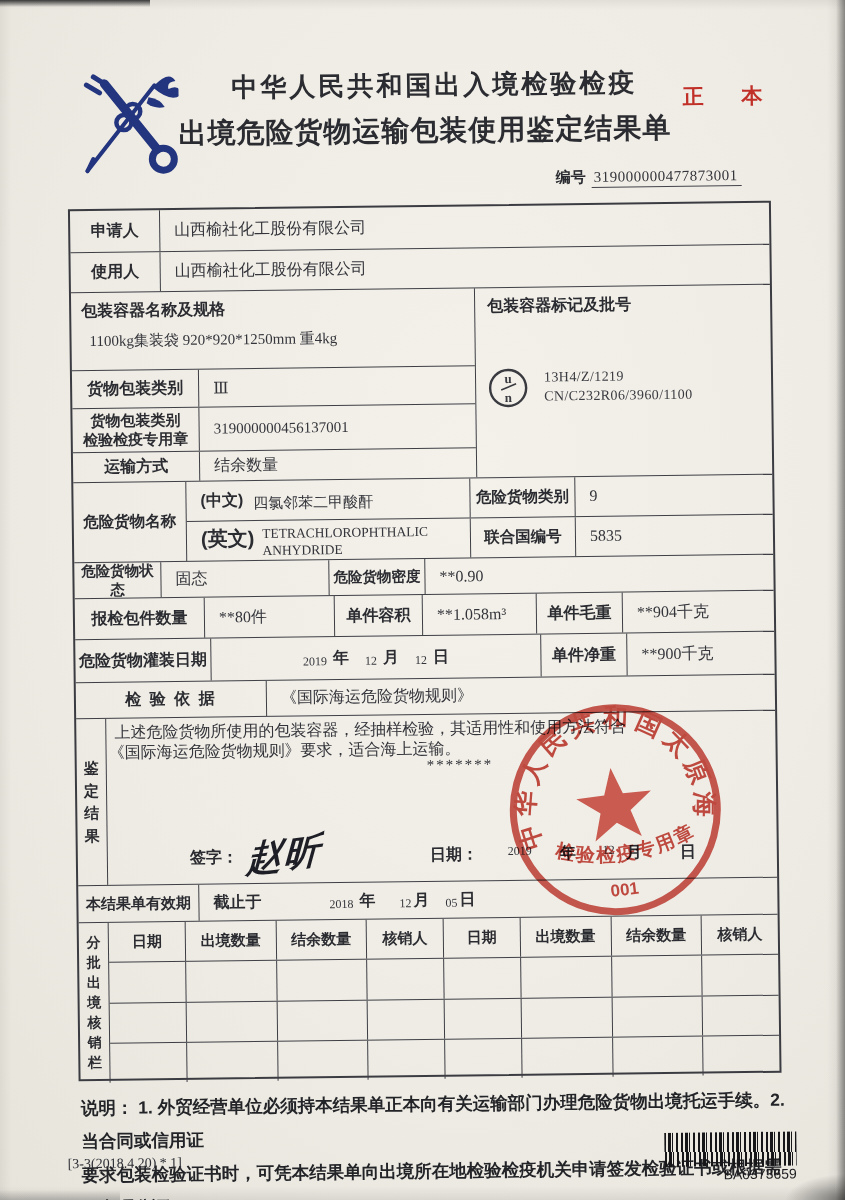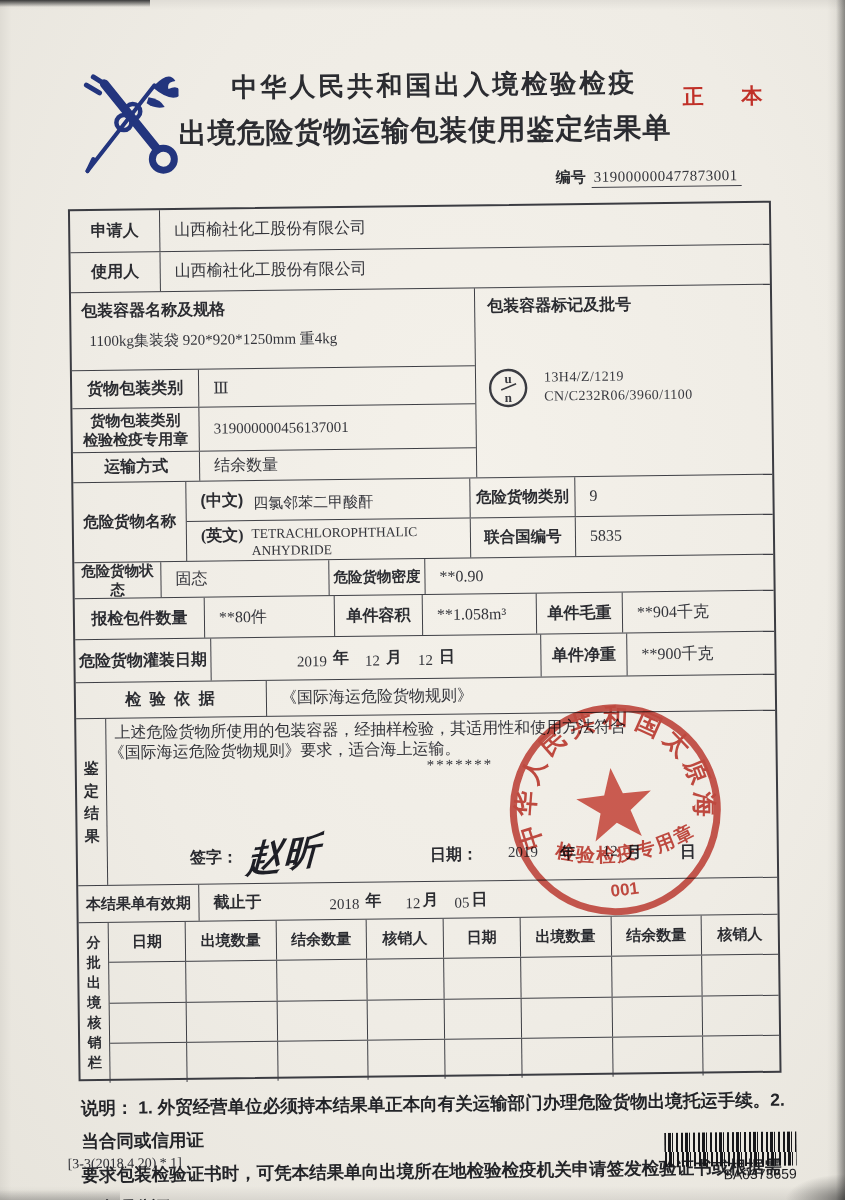--- a/index.html
+++ b/index.html
@@ -53,21 +53,21 @@
   .bw1{flex:1.0 1 0;} .bw2{flex:1.18 1 0;}
   
   .concl{position:relative;flex:1 1 auto;display:block;font-size:16px;}
   .cl1{position:absolute;left:8px;top:4px;width:640px;}
   .cl2{position:absolute;left:2px;top:24px;width:640px;}
   .cstars{position:absolute;left:320px;top:42px;letter-spacing:2px;font-size:15px;}
   .signrow{position:absolute;left:0;top:126px;width:100%;height:40px;}
   .sig{position:absolute;left:138px;top:-12px;font-size:36px;font-style:italic;font-weight:700;
        transform:rotate(-7deg) skewX(-10deg);color:#1e1f26;letter-spacing:2px;}
   .datebits span{display:inline-block;}
-  .numlow{position:relative;top:3px;font-size:15px;}
+  .numlow{position:relative;top:3px;font-size:12px;}
   
   #stampwrap{position:absolute;left:498px;top:698px;width:228px;height:228px;
              transform:rotate(-6deg);mix-blend-mode:multiply;opacity:0.9;}
   
   .note{position:absolute;left:74px;top:1088px;width:712px;font-size:17.5px;line-height:1.9;
         font-family:"Liberation Sans","DejaVu Sans",sans-serif;font-weight:600;color:#232428;}
   .formcode{position:absolute;left:60px;top:1152px;font-size:14px;color:#2e2f35;}
   .barcode{position:absolute;left:657px;top:1136px;width:132px;height:34px;
      background:repeating-linear-gradient(90deg,#17171a 0 2px,transparent 2px 4px,#17171a 4px 7px,
         transparent 7px 8px,#17171a 8px 9px,transparent 9px 12px,#17171a 12px 14px,transparent 14px 17px);}
@@ -164,21 +164,21 @@
         <div class="r" style="height:40px;flex:1 1 0;">
           <div class="c pad" style="flex:0 0 284px;gap:10px;">
             <span class="lab" style="font-size:16px;">(中文)</span>
             <span class="val" style="font-size:15px;position:relative;top:3px;">四氯邻苯二甲酸酐</span>
           </div>
           <div class="c cc lab" style="flex:0 0 105px;font-size:15.5px;">危险货物类别</div>
           <div class="c last pad val v16">9</div>
         </div>
         <div class="r" style="height:40px;flex:1 1 0;border-bottom:none;">
           <div class="c pad" style="flex:0 0 284px;gap:8px;align-items:flex-start;padding-top:4px;">
-            <span class="lab" style="font-size:16px;flex:0 0 auto;font-family:Liberation Serif, serif;">(英文)</span>
+            <span class="lab" style="font-size:20px;flex:0 0 auto;">(英文)</span>
             <span class="val" style="font-size:13.5px;line-height:1.3;">TETRACHLOROPHTHALIC ANHYDRIDE</span>
           </div>
           <div class="c cc lab" style="flex:0 0 105px;font-size:15.5px;">联合国编号</div>
           <div class="c last pad val v16">5835</div>
         </div>
       </div>
     </div>
 
     <div class="r" style="height:36px;">
       <div class="c cc lab" style="flex:0 0 87px;font-size:14.5px;">危险货物状态</div>

